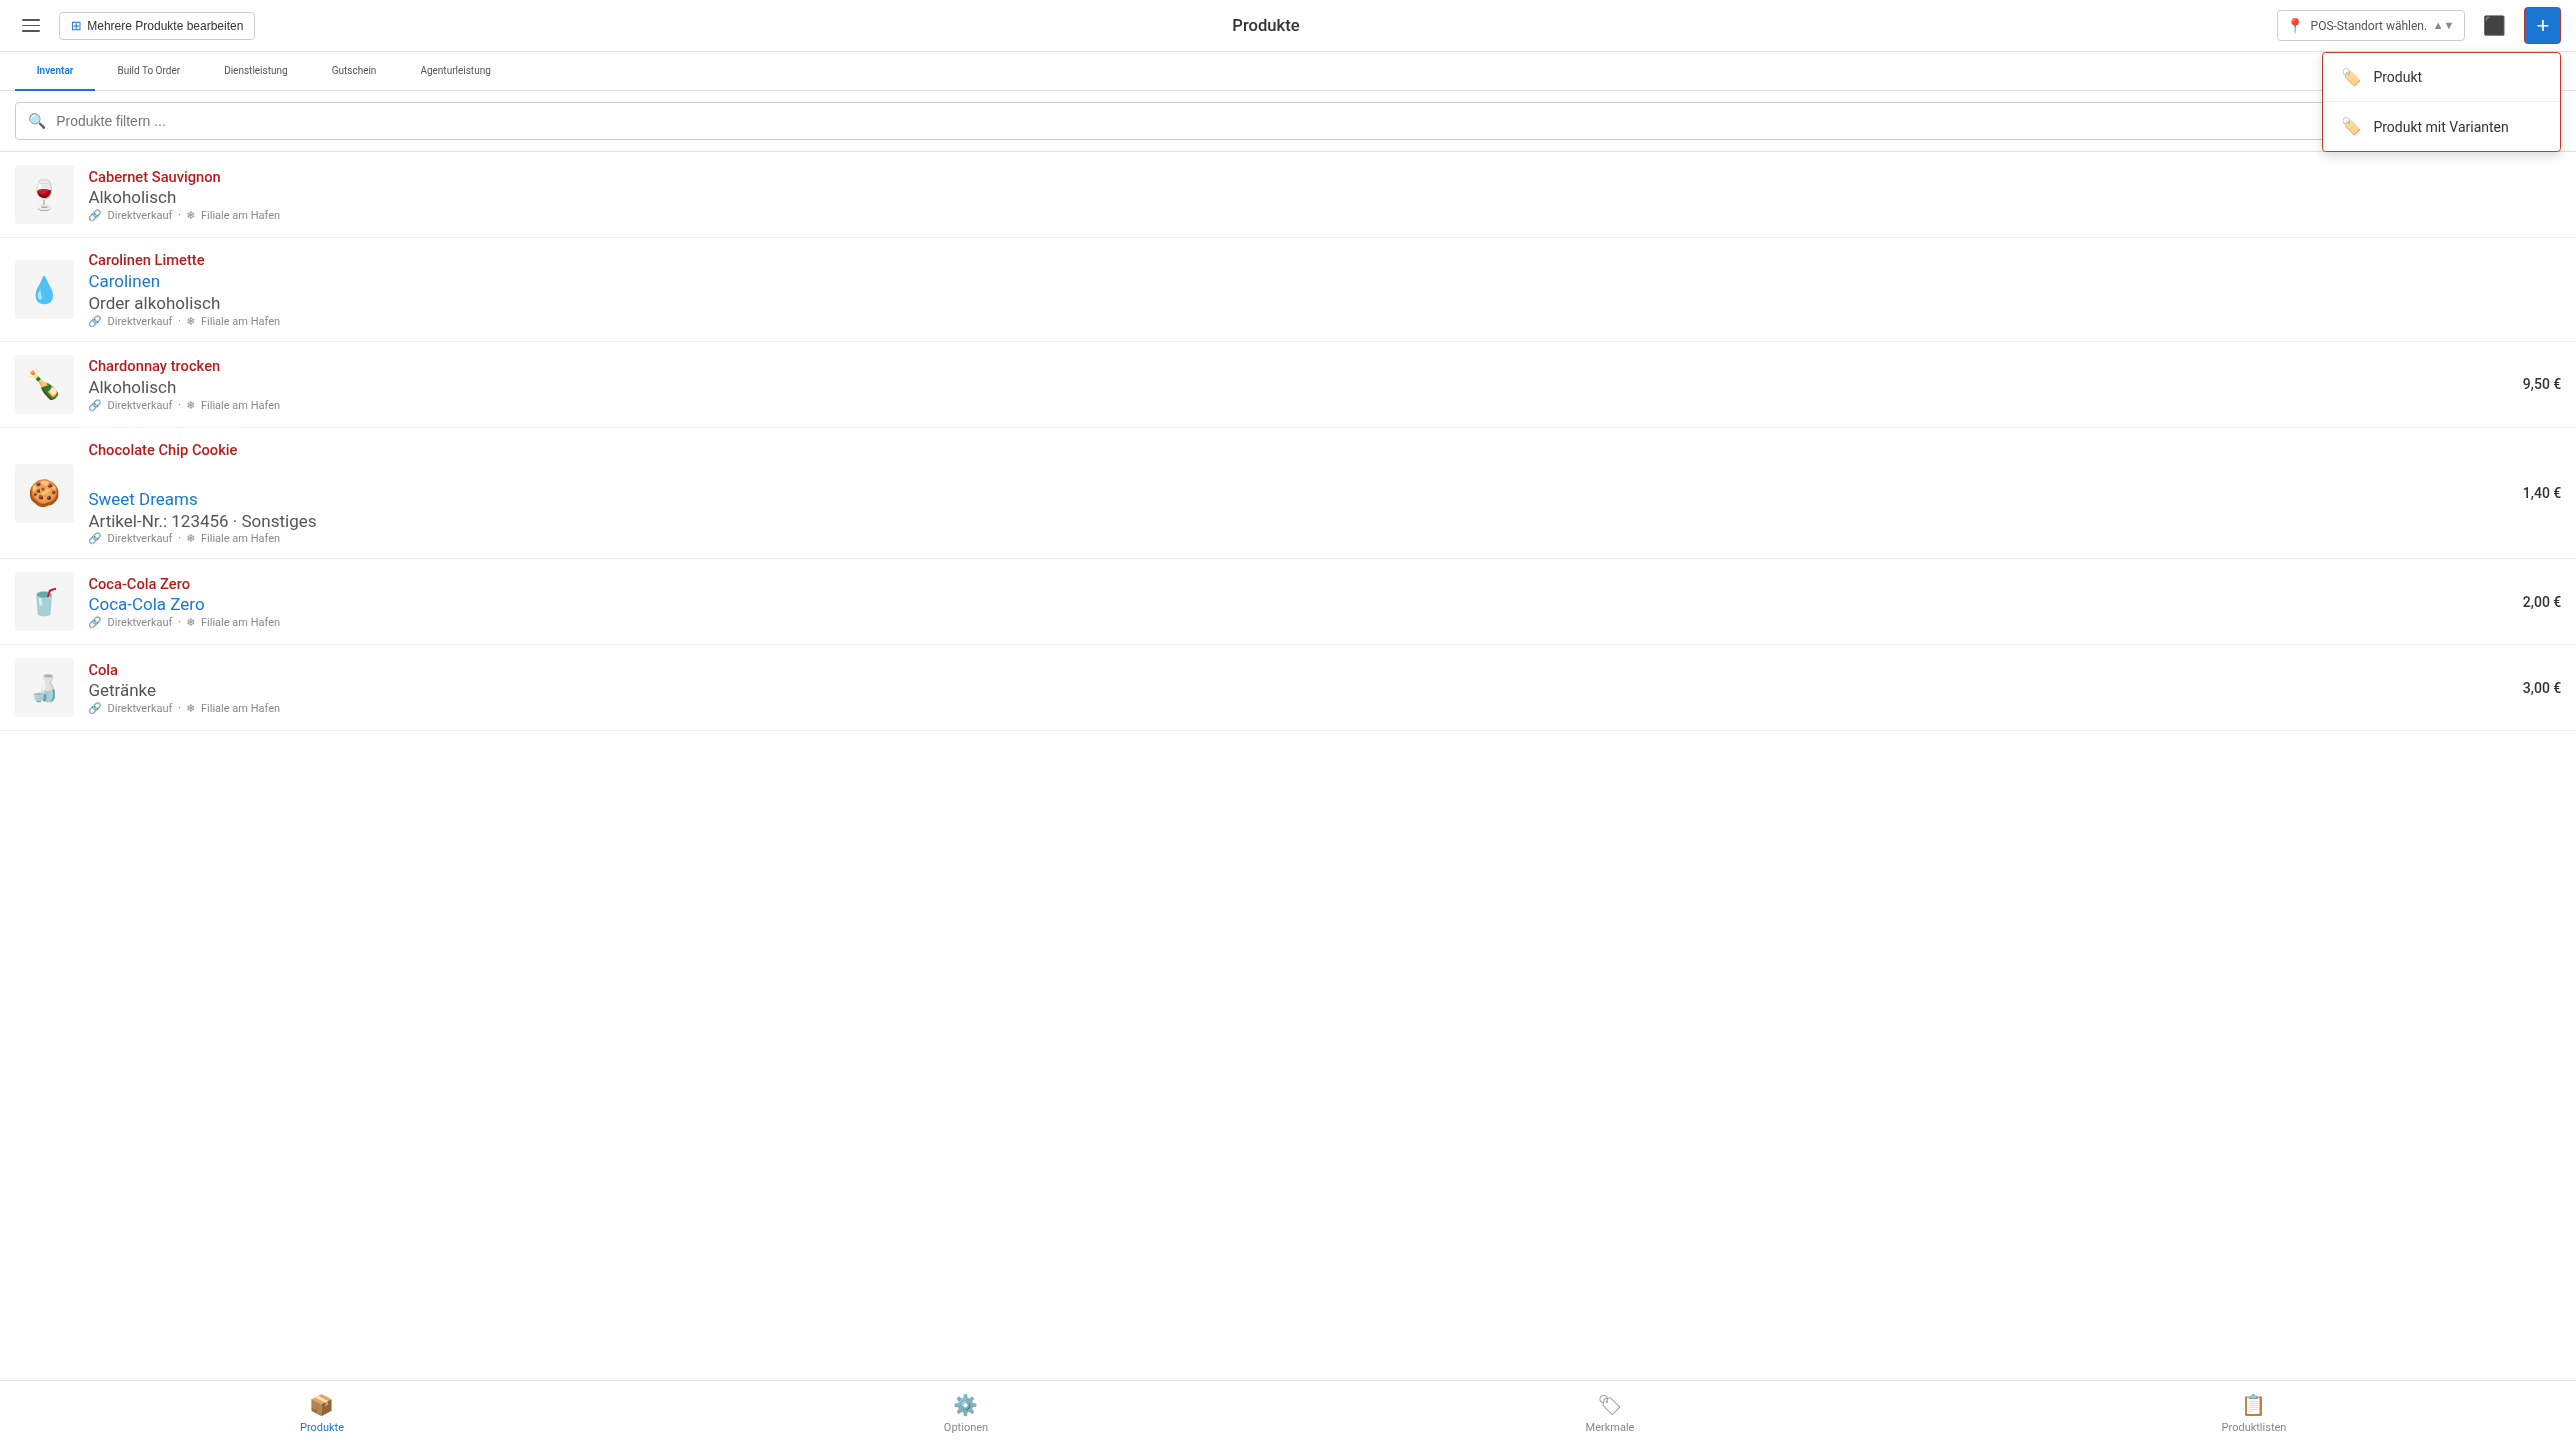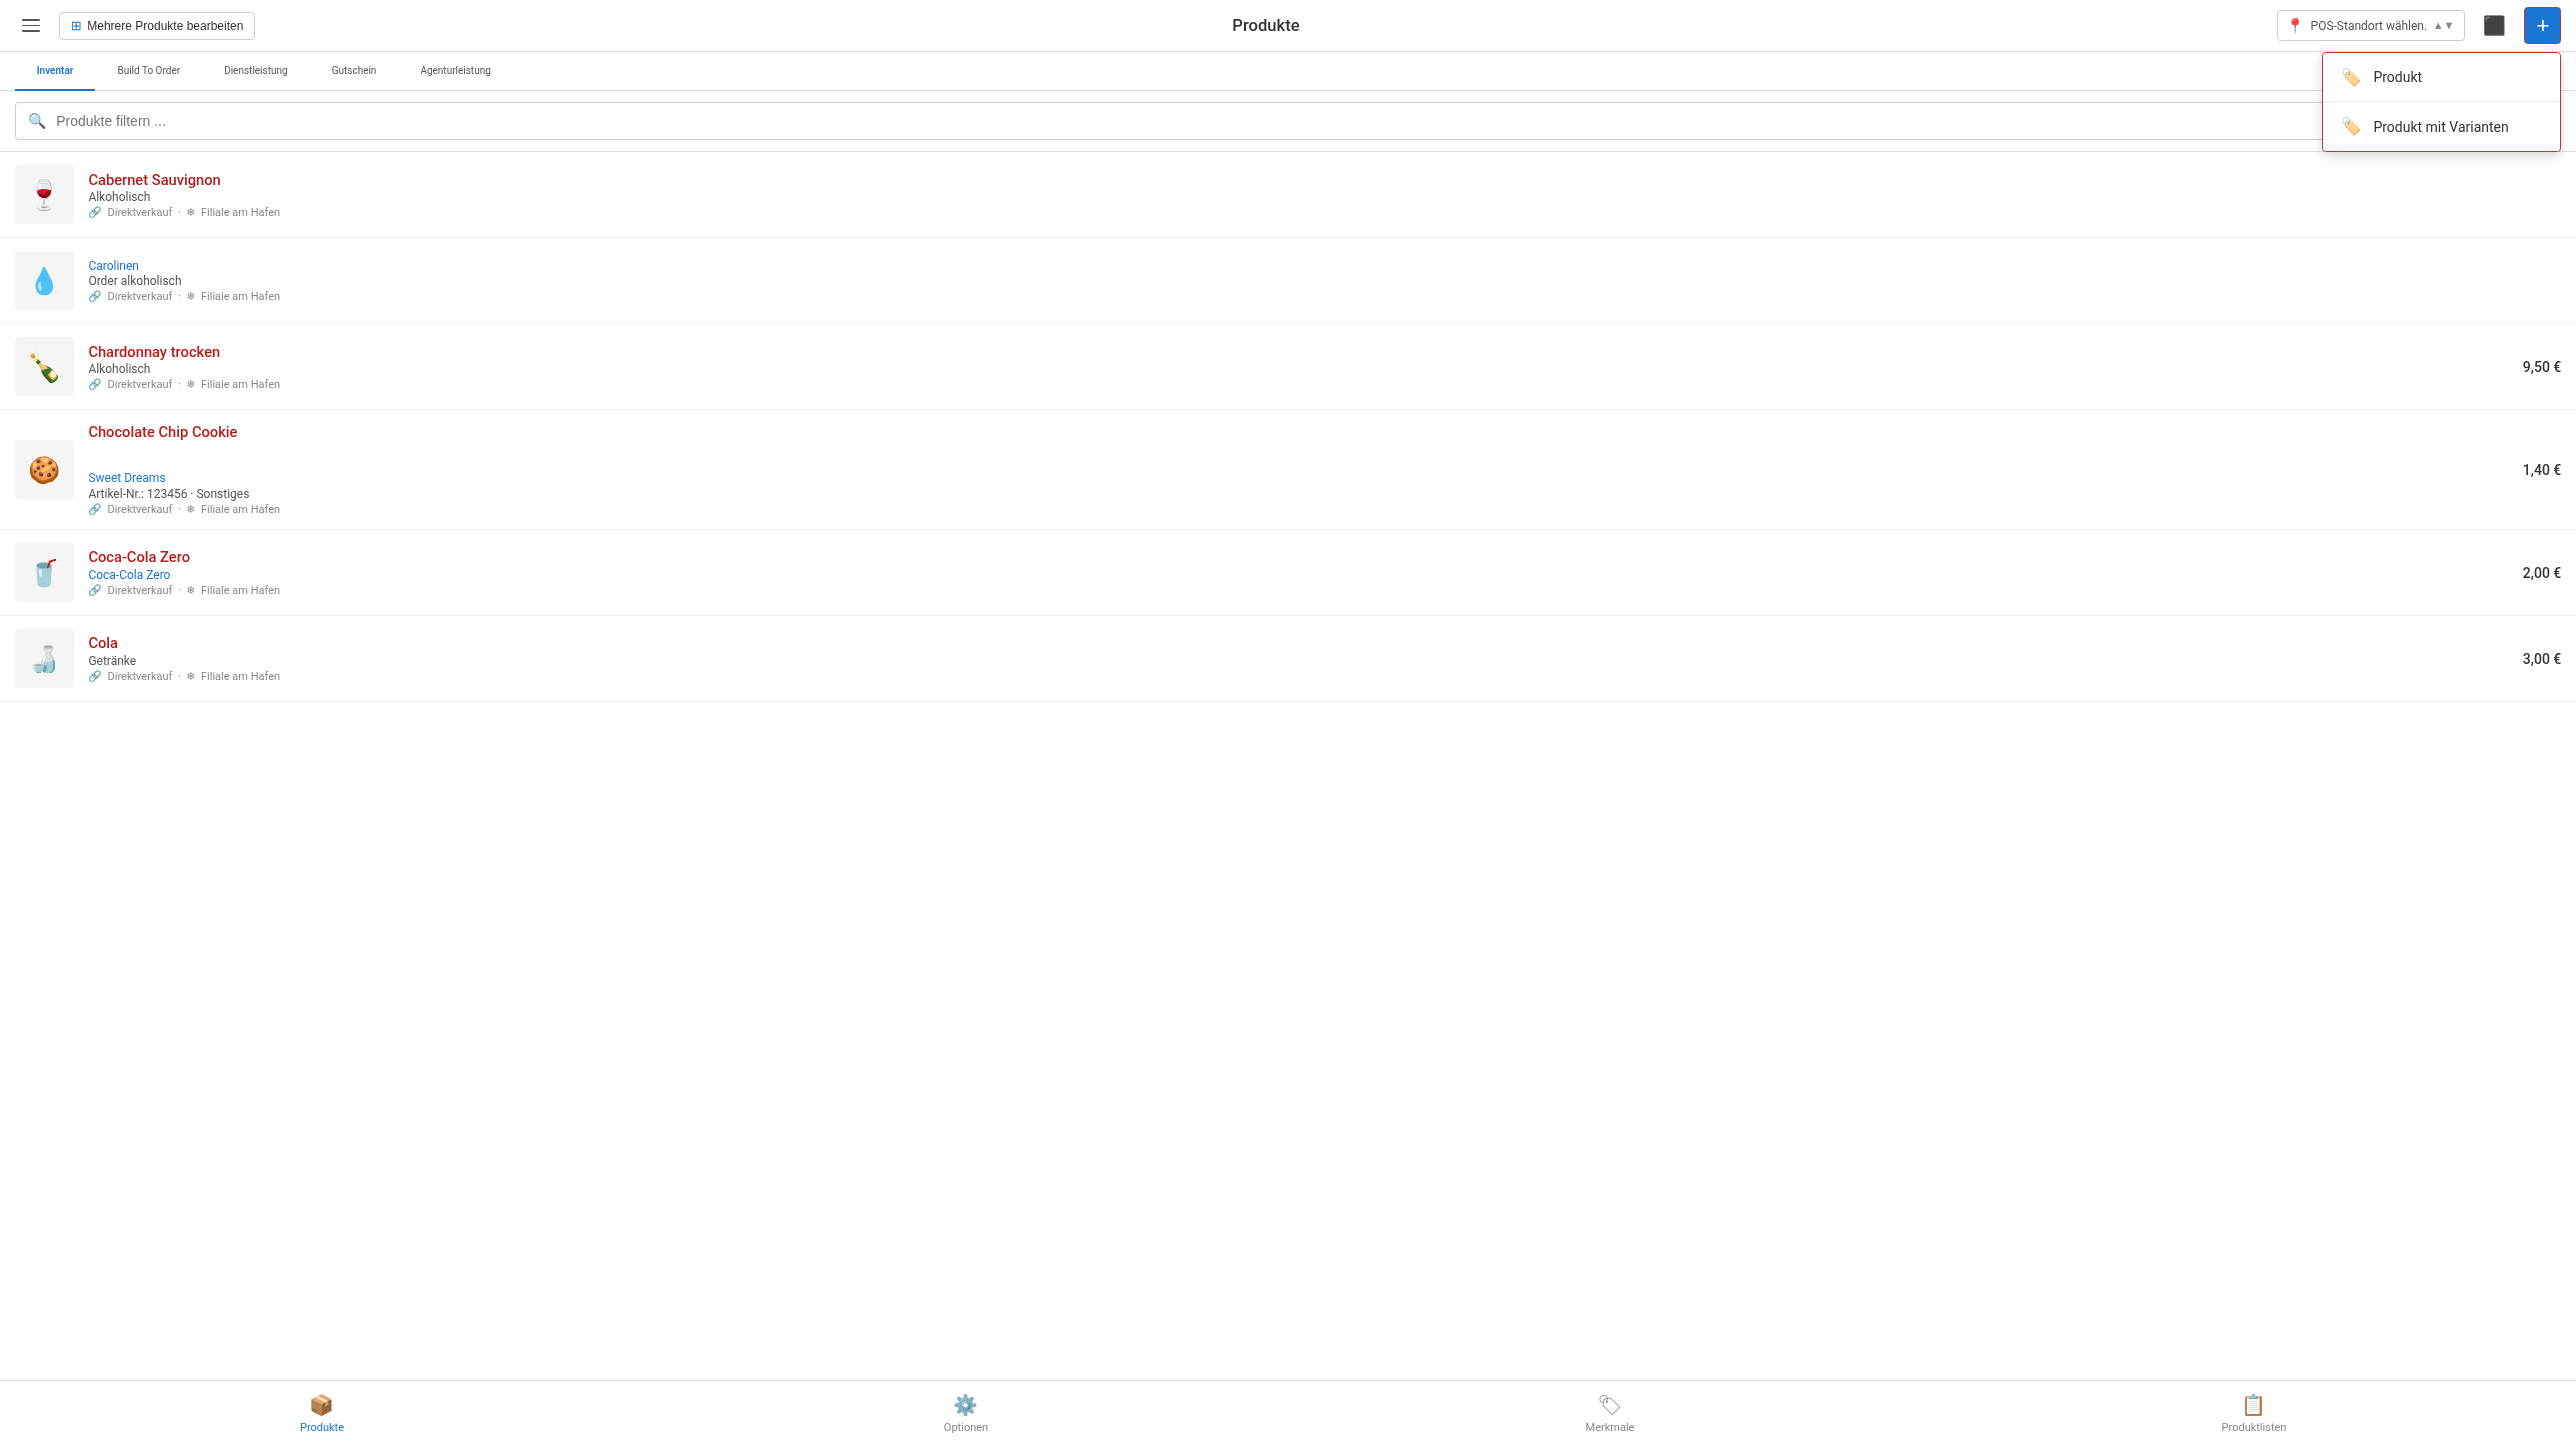--- a/index.html
+++ b/index.html
@@ -89,21 +89,21 @@
       display: flex; align-items: center; padding: 13px 14.7px;
       border-bottom: 0.9px solid #eee; cursor: pointer; position: relative;
     }
     .product-thumb {
       width: 59px; height: 59px; object-fit: contain; margin-right: 14.7px;
       flex-shrink: 0; background: #f5f5f5; border-radius: 3.7px;
       display: flex; align-items: center; justify-content: center; overflow: hidden;
     }
     .product-info { flex: 1; }
     .product-name { font-size: 14.7px; color: #b91c1c; font-weight: 500; margin-bottom: 1.8px; }
-    .product-category { font-size: 12px; color: #1976d2; margin-bottom: 1.8px; }
+    .product-category { font-size: 17px; color: #1976d2; margin-bottom: 1.8px; }
     .product-category.plain { color: #555; }
     .product-meta { font-size: 11px; color: #888; display: flex; align-items: center; gap: 5.5px; }
     .product-price { font-size: 14px; color: #333; font-weight: 500; white-space: nowrap; margin-left: 3px; }
 
     
     .bottom-nav {
       display: flex; background: #fff; border-top: 0.9px solid #e0e0e0; height: 66px;
     }
     .nav-item {
       flex: 1; display: flex; flex-direction: column; align-items: center;
@@ -200,20 +200,21 @@
       </div>
     </div>
     <div class="product-price"></div>
   </div>
 
   <div class="product-item">
     <div class="product-thumb">
       <span class="product-img-placeholder">💧</span>
     </div>
     <div class="product-info">
+      <div class="product-name">Carolinen Limette</div>
       <div class="product-category" style="color:#1976d2; cursor:pointer;">Carolinen</div>
       <div class="product-category plain">Order alkoholisch</div>
       <div class="product-meta">
         <span>🔗</span>
         <span>Direktverkauf</span>
         <span>·</span>
         <span>❄</span>
         <span>Filiale am Hafen</span>
       </div>
     </div>

